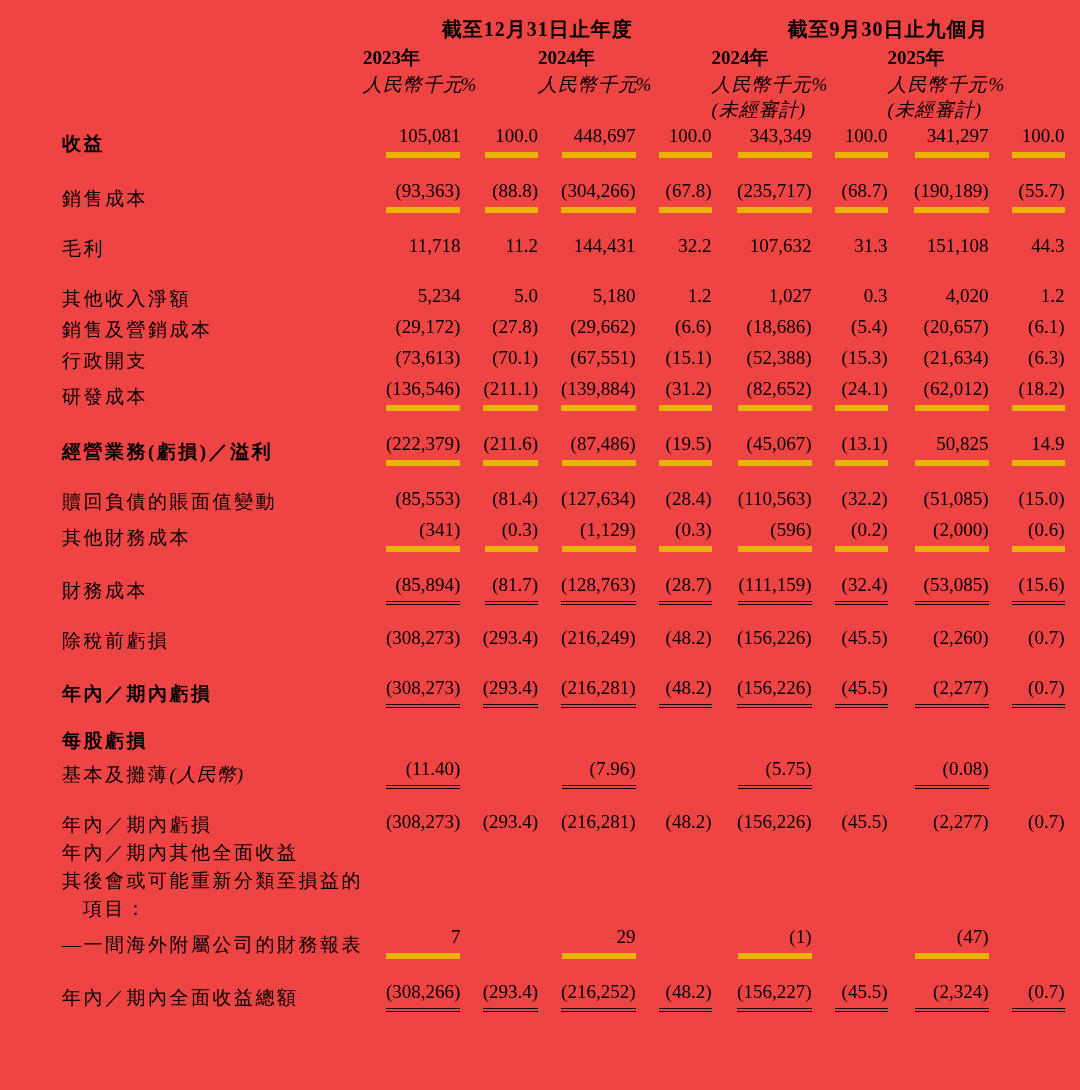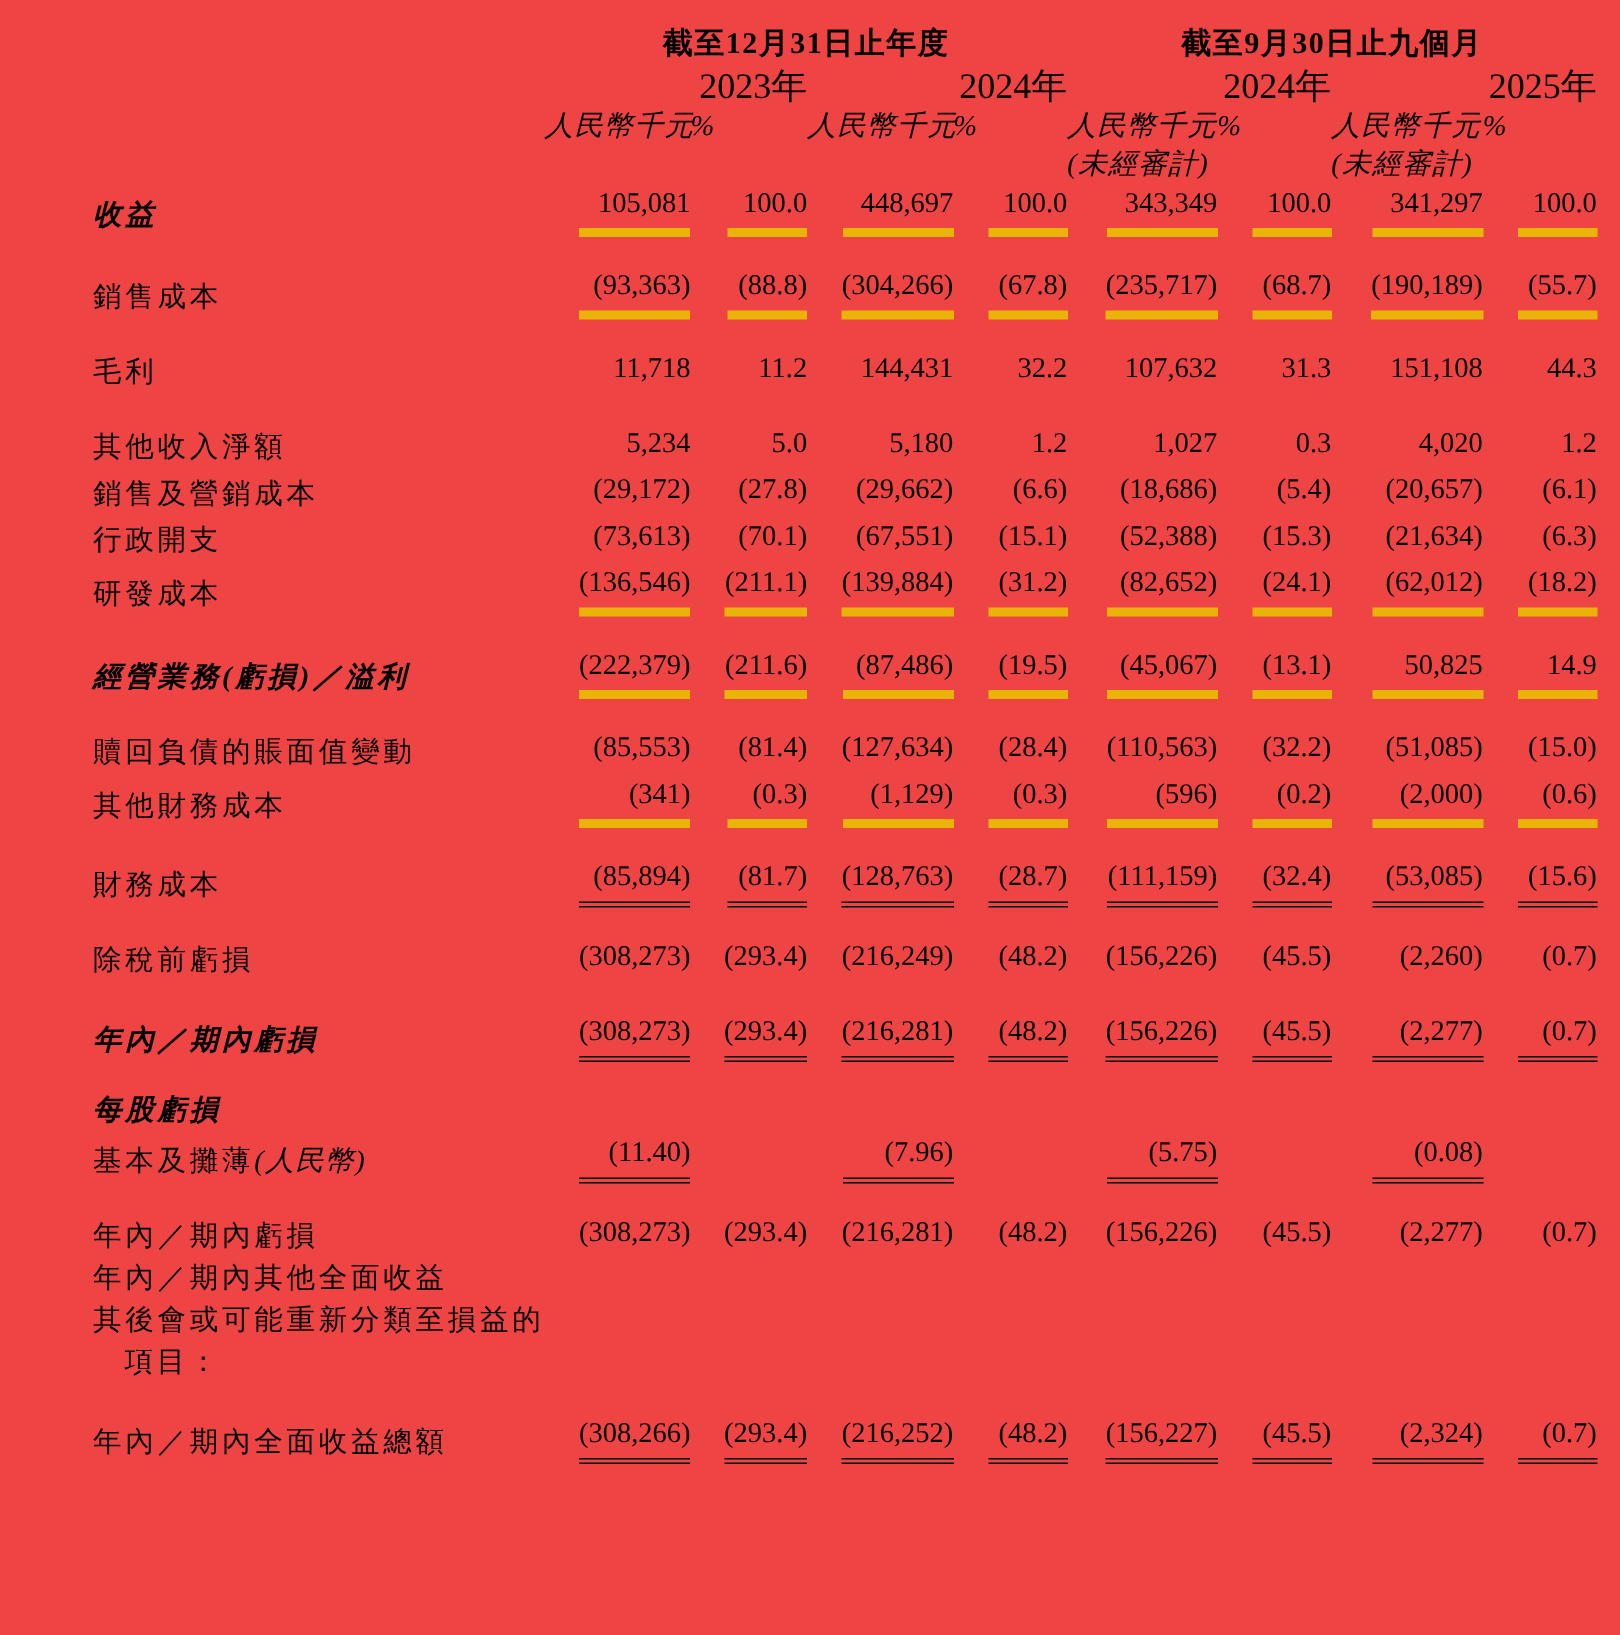--- a/index.html
+++ b/index.html
@@ -14,28 +14,28 @@
     font-size:19px;
   }
   col.c-lbl{ width:268px; }
   col.c-a1{ width:84px; }  col.c-p1{ width:73px; }
   col.c-a2{ width:92px; }  col.c-p2{ width:71px; }
   col.c-a3{ width:100px; } col.c-p3{ width:69px; }
   col.c-a4{ width:101px; } col.c-p4{ width:72px; }
   td { padding:0; vertical-align:bottom; line-height:28px; height:28px; white-space:nowrap; }
   
   tr.r-title td { font-weight:bold; font-size:20px; text-align:center; letter-spacing:1px; line-height:30px; height:30px; }
-  tr.r-year td { font-weight:normal; font-size:24px; text-align:right; line-height:28px; height:28px; }
+  tr.r-year td { font-weight:bold; font-size:19px; text-align:left; line-height:28px; height:28px; }
   tr.r-unit td, tr.r-note td { line-height:25px; height:25px; }
   tr.r-unit i, tr.r-note i { font-style:italic; letter-spacing:1px; }
   td.unit-cell i { display:inline-block; margin-right:-18px; }
   td.note-cell i { display:inline-block; margin-right:-34px; }
   
   td.lbl { text-align:left; letter-spacing:2.5px; }
-  td.lbl.b { font-weight:bold;font-style:italic; }
+  td.lbl.b { font-weight:bold; }
   td.lbl.ind { padding-left:21px; }
   td.lbl i { font-style:italic; letter-spacing:1px; }
   td.num { text-align:right; }
   .val { display:inline-block; text-align:right; padding-bottom:2px; border-bottom:1px solid transparent; }
   td.amt .val { min-width:74px; }
   td.pct .val { min-width:53px; }
   tr.u-s td.num .val { border-bottom:6px solid #eab308;margin-left:23px; }
   tr.u-d td.num .val { border-bottom:4px double #000; padding-bottom:2px; }
   tr.gap td { padding-top:19px; }
 </style>
@@ -294,20 +294,31 @@
           <td class="lbl ind">項目：</td>
           <td class="num amt"></td>
           <td class="num pct"></td>
           <td class="num amt"></td>
           <td class="num pct"></td>
           <td class="num amt"></td>
           <td class="num pct"></td>
           <td class="num amt"></td>
           <td class="num pct"></td>
         </tr>
+        <tr class="u-s">
+          <td class="lbl">—一間海外附屬公司的財務報表</td>
+          <td class="num amt"><span class="val">7</span></td>
+          <td class="num pct"></td>
+          <td class="num amt"><span class="val">29</span></td>
+          <td class="num pct"></td>
+          <td class="num amt"><span class="val">(1)</span></td>
+          <td class="num pct"></td>
+          <td class="num amt"><span class="val">(47)</span></td>
+          <td class="num pct"></td>
+        </tr>
         <tr class="gap u-d">
           <td class="lbl">年內／期內全面收益總額</td>
           <td class="num amt"><span class="val">(308,266)</span></td>
           <td class="num pct"><span class="val">(293.4)</span></td>
           <td class="num amt"><span class="val">(216,252)</span></td>
           <td class="num pct"><span class="val">(48.2)</span></td>
           <td class="num amt"><span class="val">(156,227)</span></td>
           <td class="num pct"><span class="val">(45.5)</span></td>
           <td class="num amt"><span class="val">(2,324)</span></td>
           <td class="num pct"><span class="val">(0.7)</span></td>

